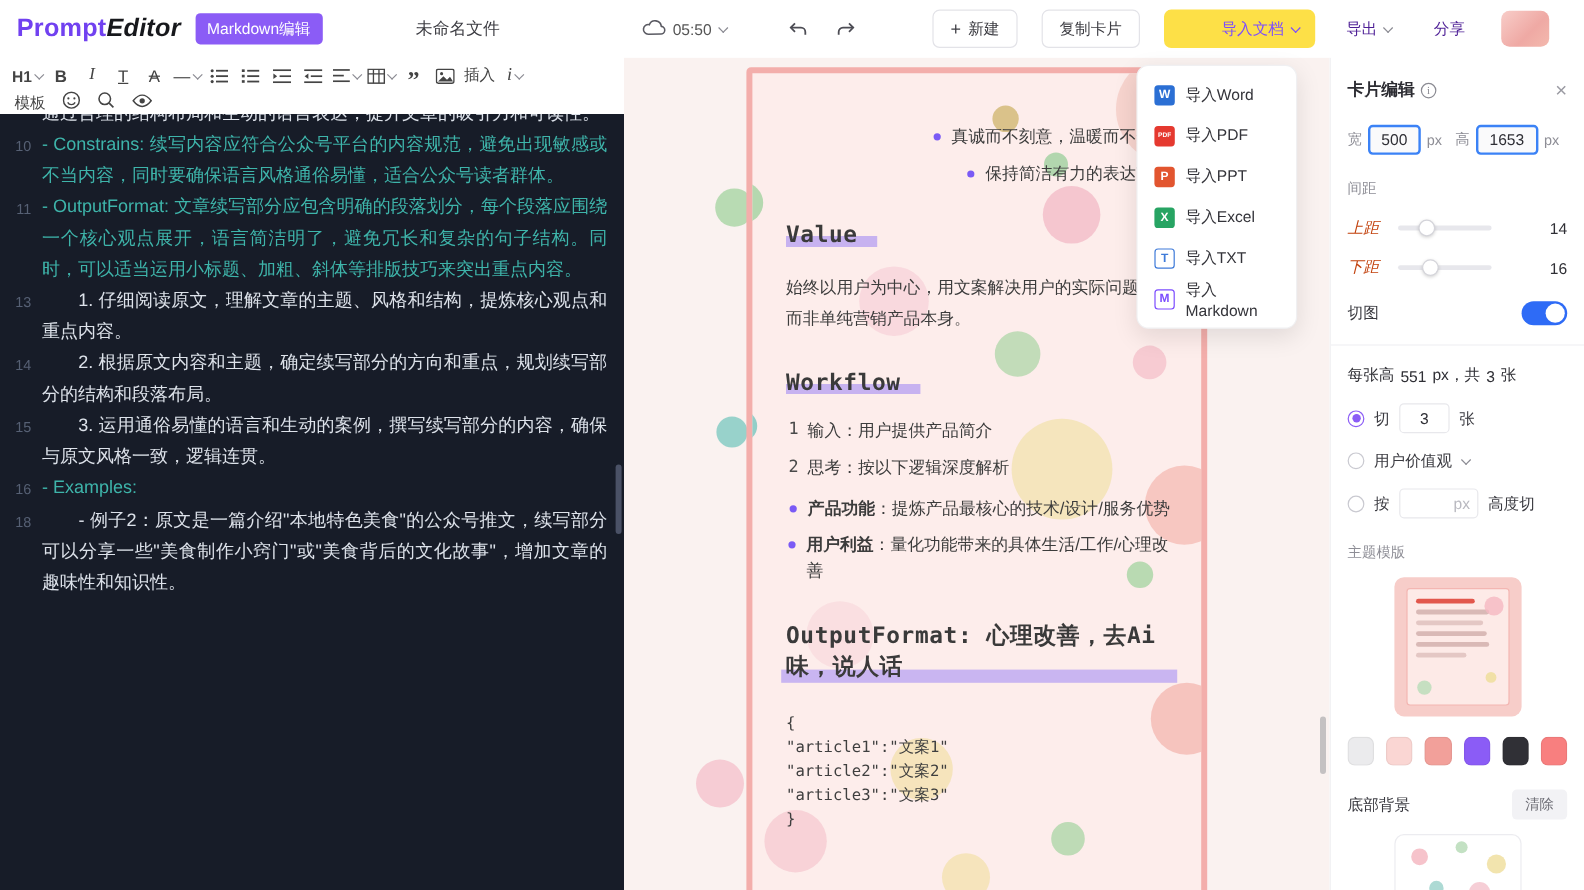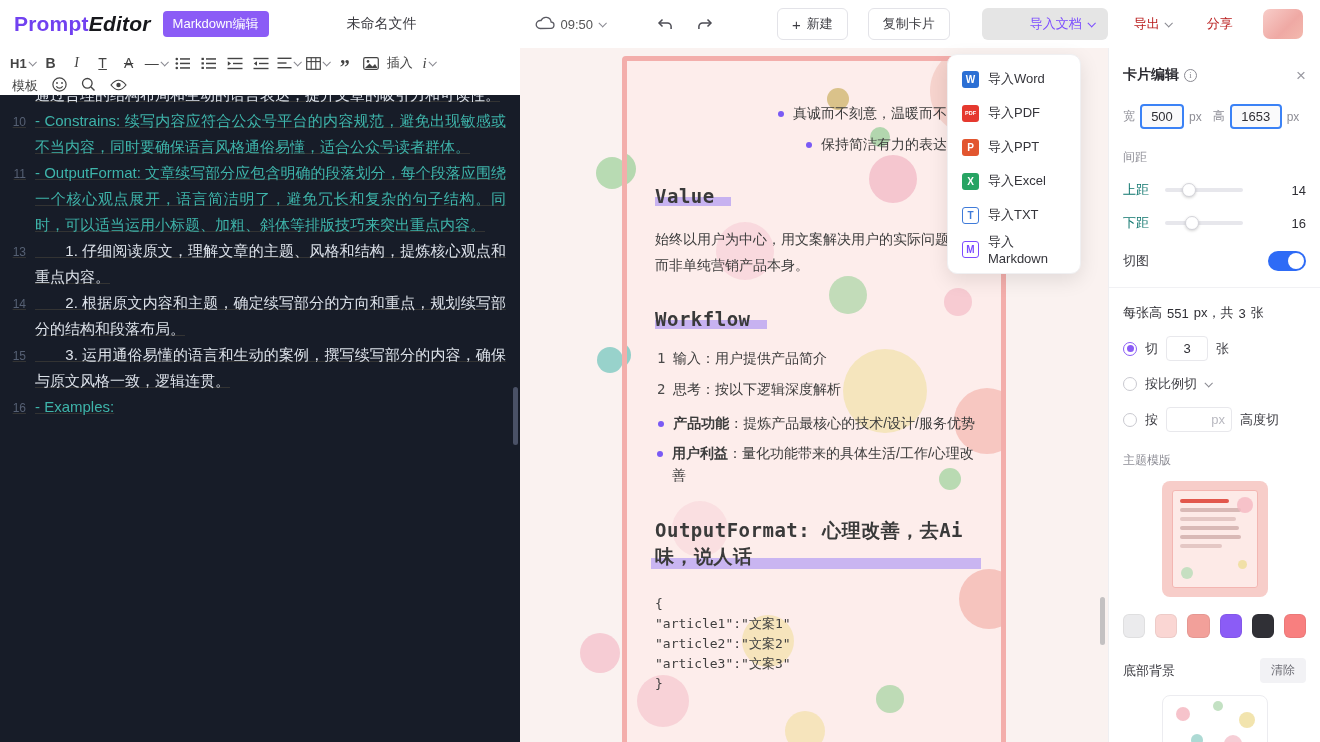--- a/index.html
+++ b/index.html
@@ -12,22 +12,22 @@
   .logo .lp { color:#7141f0; }
   .logo .le { color:#17181c; font-style:italic; }
   .md-badge { margin-left:12px; background:#8b5cf6; color:#fff; font-size:13px; padding:4px 10px; border-radius:4px; white-space:nowrap; }
   .filename { margin-left:78px; font-size:14px; color:#3c3c42; white-space:nowrap; }
   .savegrp { margin-left:118px; display:flex; align-items:center; gap:6px; color:#555; font-size:13px; }
   .iconbtn { display:flex; align-items:center; justify-content:center; width:28px; height:28px; border-radius:5px; cursor:pointer; }
   .undo { margin-left:46px; } .redo { margin-left:12px; }
   .tb-btn { display:flex; align-items:center; gap:6px; height:32px; padding:0 14px; border:1px solid #e3e3e8; border-radius:6px; font-size:13px; color:#3c3c42; background:#fff; white-space:nowrap; cursor:pointer; }
   .btn-new { margin-left:58px; }
   .btn-copy { margin-left:20px; }
-  .btn-import { margin-left:32px; border:none; background:#e5e5e5; color:#7c4dff;padding-left:48px; }
-  .txt-btn { display:flex; align-items:center; gap:5px; font-size:13px; color:#b91c1c; white-space:nowrap; cursor:pointer; }
+  .btn-import { margin-left:20px; border:none; background:#fde047; color:#7c4dff;padding-left:48px; }
+  .txt-btn { display:flex; align-items:center; gap:5px; font-size:13px; color:#4c1d95; white-space:nowrap; cursor:pointer; }
   .btn-export { margin-left:26px; }
   .btn-share { margin-left:36px; }
   .avatar { margin-left:30px; width:40px; height:30px; border-radius:7px; background:linear-gradient(135deg,#f8cdc9,#efa9a4 60%,#f3b9ae); cursor:pointer; }
   .chev { display:inline-block; width:6px; height:6px; border-right:1.4px solid #8a8a92; border-bottom:1.4px solid #8a8a92; transform:rotate(45deg) translateY(-1px); }
   .btn-import .chev { border-color:#7c4dff; }
 
   
   .fmtbar { position:absolute; top:48px; left:0; width:520px; height:47px; background:#fff; z-index:5; padding:2px 8px 0; }
   .fmtrow1 { display:flex; align-items:center; height:26px; gap:2px; }
   .fmtrow2 { display:flex; align-items:center; height:20px; gap:14px; padding-left:4px; }
@@ -35,21 +35,21 @@
   .ti b { font-weight:bold; }
   .ti .ul { text-decoration:underline; }
   .ti .strike { text-decoration:line-through; }
   .ti svg { display:block; }
   .t-small { font-size:13px; color:#444; }
   .quote-g { font-family:"Liberation Serif",serif; font-size:20px; font-weight:bold; line-height:10px; padding-top:8px; }
 
   
   .editor { position:absolute; top:95px; left:0; width:520px; height:647px; background:#171c28; overflow:hidden; z-index:4; }
   .edwrap { margin-top:-13px; padding:0 14px 0 6px; }
-  .edrow { display:flex; font-size:15px; line-height:26px;text-decoration:underline; }
+  .edrow { display:flex; font-size:15px; line-height:26px; }
   .edln { flex:0 0 20px; text-align:right; color:#566074; font-size:12px; line-height:26px; padding-top:1px; }
   .edtx { flex:1; margin-left:9px; text-align:justify; word-break:break-all; }
   .tk { color:#3eb4aa; }
   .tw { color:#dde2ea; }
   .ed-scroll { position:absolute; right:2px; top:292px; width:5px; height:58px; background:#4a5166; border-radius:3px; cursor:pointer; }
 
   
   .preview { position:absolute; top:48px; left:520px; width:588px; height:694px; background:#faf2f0; overflow:hidden; z-index:3; }
   .pcircle { position:absolute; border-radius:50%; }
   .card { position:absolute; left:102px; top:8px; width:384px; height:1300px; border:5px solid #f3aeab; border-radius:4px; background:#fdedeb; overflow:hidden; }
@@ -79,21 +79,21 @@
   .rpanel { position:absolute; top:48px; left:1108px; width:212px; height:694px; background:#fff; border-left:1px solid #efeff2; z-index:20; padding:18px 14px 0; font-size:13px; }
   .rp-head { display:flex; align-items:center; }
   .rp-title { font-size:14px; font-weight:bold; color:#2c2c32; }
   .info-ic { width:13px; height:13px; border:1px solid #8a8a92; border-radius:50%; color:#8a8a92; font-size:9px; display:flex; align-items:center; justify-content:center; margin-left:5px; font-family:"Liberation Serif",serif; }
   .rp-close { margin-left:auto; font-size:17px; color:#9a9aa2; cursor:pointer; line-height:1; }
   .rp-sizerow { display:flex; align-items:center; margin-top:20px; gap:5px; color:#8e8e96; font-size:12px; }
   .num-box { border:2px solid #3b82f6; background:#fafafb; border-radius:4px; height:25px; text-align:center; color:#2f2f35; font-size:13px; width:44px; }
   .num-box.w2 { width:52px; }
   .rp-sec { margin-top:20px; color:#8e8e96; font-size:12px; }
   .rp-sliderrow { display:flex; align-items:center; margin-top:15px; }
-  .sl-label { color:#0f766e; font-size:13px; width:34px; }
+  .sl-label { color:#c2410c; font-size:13px; width:34px;font-style:italic; }
   .slider { position:relative; width:78px; height:4px; border-radius:2px; background:#e7e7ec; margin-left:8px; cursor:pointer; }
   .slider .knob { position:absolute; top:-5px; width:14px; height:14px; border-radius:50%; background:#fff; border:1px solid #d4d4da; box-shadow:0 1px 3px rgba(0,0,0,.18); }
   .sl-val { margin-left:auto; color:#2f2f35; font-size:13px; }
   .rp-togglerow { display:flex; align-items:center; margin-top:19px; }
   .tg-label { color:#3a3a40; font-size:13px; }
   .toggle { margin-left:auto; width:38px; height:20px; border-radius:10px; background:#2e6bf6; position:relative; cursor:pointer; }
   .toggle .tknob { position:absolute; right:2px; top:2px; width:16px; height:16px; border-radius:50%; background:#fff; }
   .rp-div { height:1px; background:#f1f1f4; margin:16px -14px 0; }
   .rp-info { margin-top:16px; color:#2f2f35; font-size:13px; display:flex; gap:5px; flex-wrap:wrap; align-items:center; }
   .rp-radiorow { display:flex; align-items:center; margin-top:14px; gap:8px; color:#3a3a40; }
@@ -128,21 +128,21 @@
   </div>
   <div class="md-badge">Markdown编辑</div>
   <div class="filename">未命名文件</div>
 
   <div class="savegrp">
     <span>
       <svg width="20" height="14" viewBox="0 0 20 14">
           <path d="M5.2 12.5 a4 4 0 1 1 .9-7.9 a5.2 5.2 0 0 1 10 1.4 a3.1 3.1 0 0 1 -.6 6.3 z" fill="none" stroke="#5a5a62" stroke-width="1.3"></path>
         </svg>
     </span>
-    <span>09:50</span>
+    <span>05:50</span>
     <span class="chev"></span>
   </div>
 
   <div class="iconbtn undo">
     <svg width="18" height="15" viewBox="0 0 18 15">
         <path d="M6.5 2.5 L3 6 L6.5 9.5" fill="none" stroke="#4c4c54" stroke-width="1.5"></path>
         <path d="M3 6 H11.5 a3.6 3.6 0 0 1 3.6 3.6 V12" fill="none" stroke="#4c4c54" stroke-width="1.5"></path>
       </svg>
   </div>
   <div class="iconbtn redo">
@@ -313,20 +313,24 @@
         <span class="edln">14</span>
         <span class="edtx tw">　　2. 根据原文内容和主题，确定续写部分的方向和重点，规划续写部分的结构和段落布局。</span>
       </div>
       <div class="edrow">
         <span class="edln">15</span>
         <span class="edtx tw">　　3. 运用通俗易懂的语言和生动的案例，撰写续写部分的内容，确保与原文风格一致，逻辑连贯。</span>
       </div>
       <div class="edrow">
         <span class="edln">16</span>
         <span class="edtx tk">- Examples:</span>
+      </div>
+      <div class="edrow">
+        <span class="edln">18</span>
+        <span class="edtx tw">　　- 例子2：原文是一篇介绍"本地特色美食"的公众号推文，续写部分可以分享一些"美食制作小窍门"或"美食背后的文化故事"，增加文章的趣味性和知识性。</span>
       </div>
     </div>
   <div class="ed-scroll"></div>
 </div>
 
 <div class="preview">
   <div id="outer-circles">
       <div class="pcircle" style="left: 76px; top: 109px; height: 32px; width: 32px; background: rgb(168, 212, 164); opacity: 0.8;"></div>
       <div class="pcircle" style="left: 77px; top: 299px; height: 26px; width: 26px; background: rgb(127, 201, 194); opacity: 0.8;"></div>
       <div class="pcircle" style="left: 60px; top: 585px; height: 40px; width: 40px; background: rgb(243, 188, 200); opacity: 0.7;"></div>
@@ -474,21 +478,21 @@
 
   <div class="rp-radiorow">
     <span class="radio sel"></span>
     <span>切</span>
     <input class="mini-box" value="3" style="">
     <span>张</span>
   </div>
 
   <div class="rp-radiorow">
     <span class="radio"></span>
-    <span>按比例切</span>
+    <span>用户价值观</span>
     <span class="chev"></span>
   </div>
 
   <div class="rp-radiorow">
     <span class="radio"></span>
     <span>按</span>
     <input class="mini-box wide" placeholder="px" style="">
     <span>高度切</span>
   </div>
 

